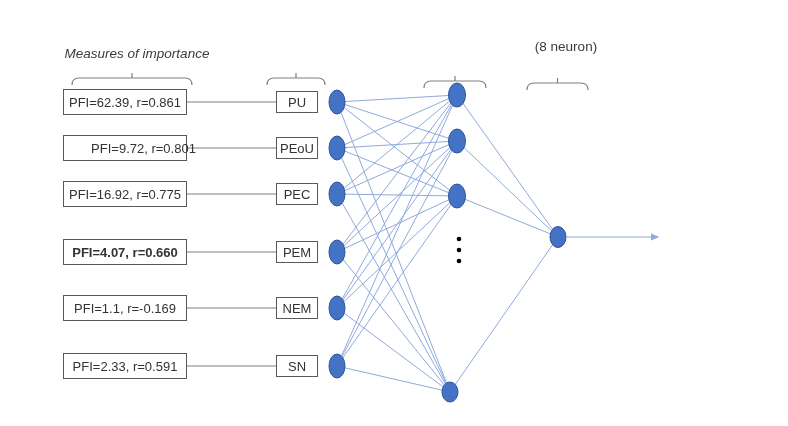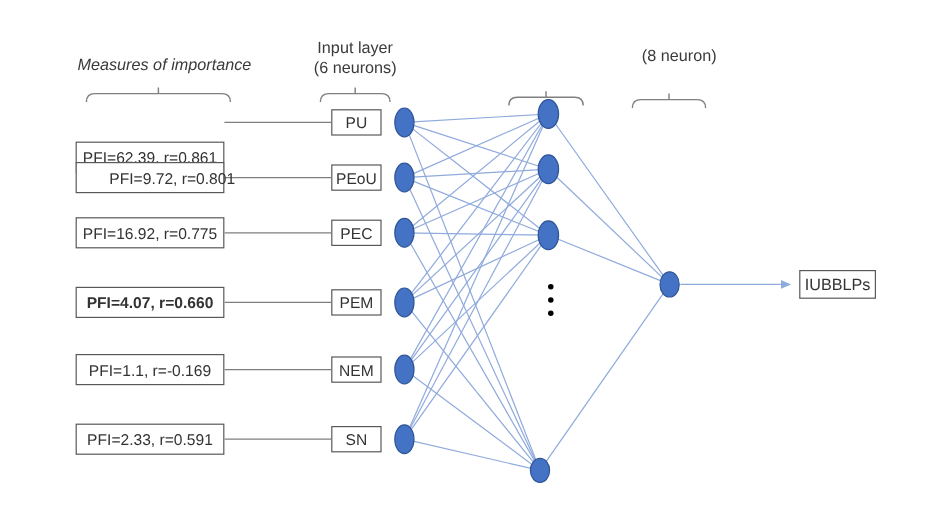--- a/index.html
+++ b/index.html
@@ -97,41 +97,36 @@
       <ellipse cx="558" cy="237" rx="8" ry="10.5" fill="#4472c4" stroke="#2f5597" stroke-width="1"></ellipse>
       <circle cx="459" cy="239" r="2.3" fill="#000000"></circle>
       <circle cx="459" cy="250" r="2.3" fill="#000000"></circle>
       <circle cx="459" cy="261" r="2.3" fill="#000000"></circle>
     </svg>
 
   <div class="hdr" style="left:37px;top:45px;width:200px;font-style:italic;">
     <div>Measures of importance</div>
   </div>
 
-  <div class="hdr" style="left:246px;top:31px;width:100px;">
-    <div>Input layer</div>
-    <div>(6 neurons)</div>
-  </div>
 
 
   <div class="hdr" style="left:516px;top:38px;width:100px;">
     <div>(8 neuron)</div>
   </div>
 
   <div id="measures">
-      <div class="mbox" style="left: 63px; top: 89px; width: 124px; height: 26px; margin-top: 29px;">PFI=62.39, r=0.861</div>
+      <div class="mbox" style="left: 63px; top: 89px; width: 124px; height: 26px;">PFI=62.39, r=0.861</div>
       <div class="mbox" style="left: 63px; top: 135px; width: 124px; height: 26px; padding-left: 37px;">PFI=9.72, r=0.801</div>
       <div class="mbox" style="left: 63px; top: 181px; width: 124px; height: 26px;">PFI=16.92, r=0.775</div>
       <div class="mbox" style="left: 63px; top: 239px; width: 124px; height: 26px; font-weight: bold;">PFI=4.07, r=0.660</div>
       <div class="mbox" style="left: 63px; top: 295px; width: 124px; height: 26px;">PFI=1.1, r=-0.169</div>
       <div class="mbox" style="left: 63px; top: 353px; width: 124px; height: 26px;">PFI=2.33, r=0.591</div>
     </div>
   <div id="inputs">
       <div class="ibox" style="left: 276px; top: 91px; width: 42px; height: 22px;">PU</div>
       <div class="ibox" style="left: 276px; top: 137px; width: 42px; height: 22px;">PEoU</div>
       <div class="ibox" style="left: 276px; top: 183px; width: 42px; height: 22px;">PEC</div>
       <div class="ibox" style="left: 276px; top: 241px; width: 42px; height: 22px;">PEM</div>
       <div class="ibox" style="left: 276px; top: 297px; width: 42px; height: 22px;">NEM</div>
       <div class="ibox" style="left: 276px; top: 355px; width: 42px; height: 22px;">SN</div>
     </div>
 
-  <div class="obox" style="left:666px;top:225px;width:64px;height:24px;">IUBBLPs</div>
 </div>
 
 </body></html>

